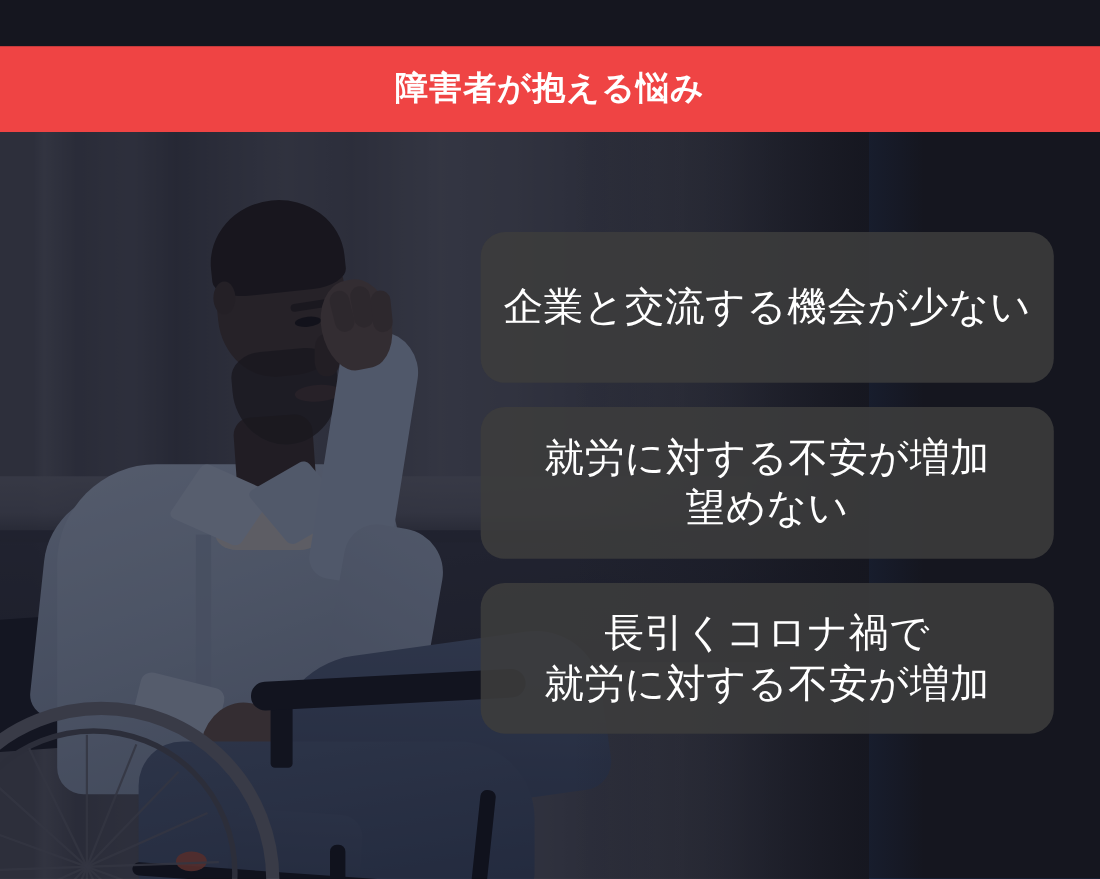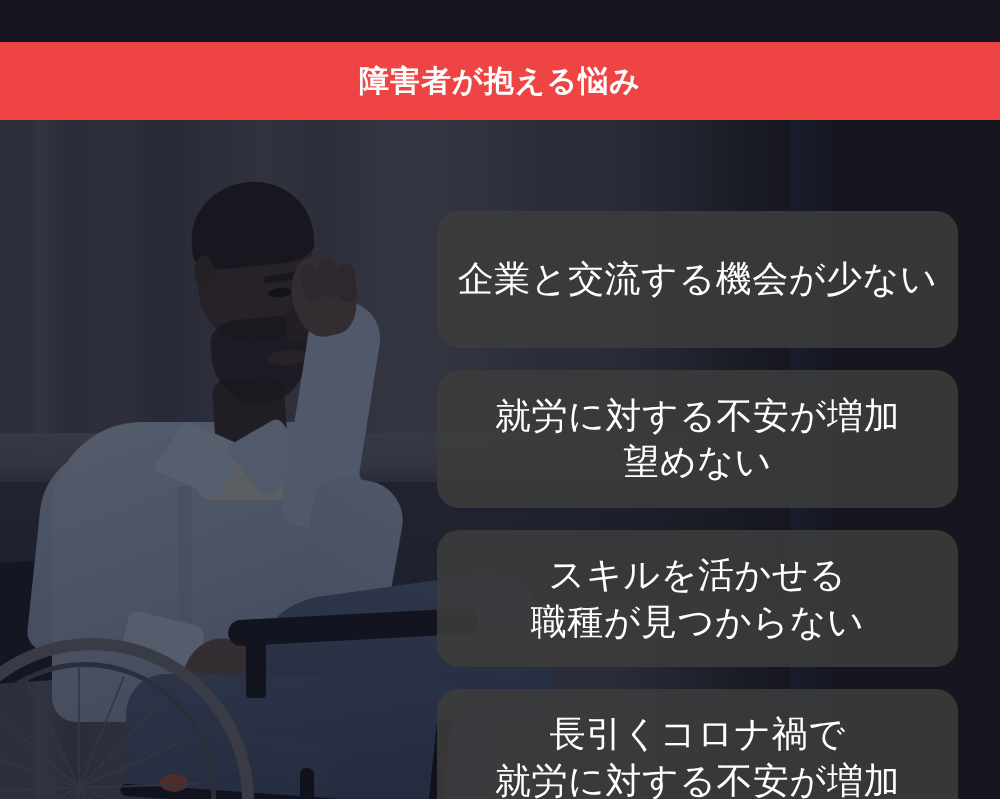--- a/index.html
+++ b/index.html
@@ -569,24 +569,20 @@
 
       <div class="card card-1">
         <div class="card-text">企業と交流する機会が少ない</div>
       </div>
 
       <div class="card card-2">
         <div class="card-text">就労に対する不安が増加
 望めない</div>
       </div>
 
-      <div class="card card-3">
-        <div class="card-text">スキルを活かせる
-職種が見つからない</div>
-      </div>
 
       <div class="card card-4">
         <div class="card-text">長引くコロナ禍で
 就労に対する不安が増加</div>
       </div>
 
     </div>
   </div>
 </div>
 

